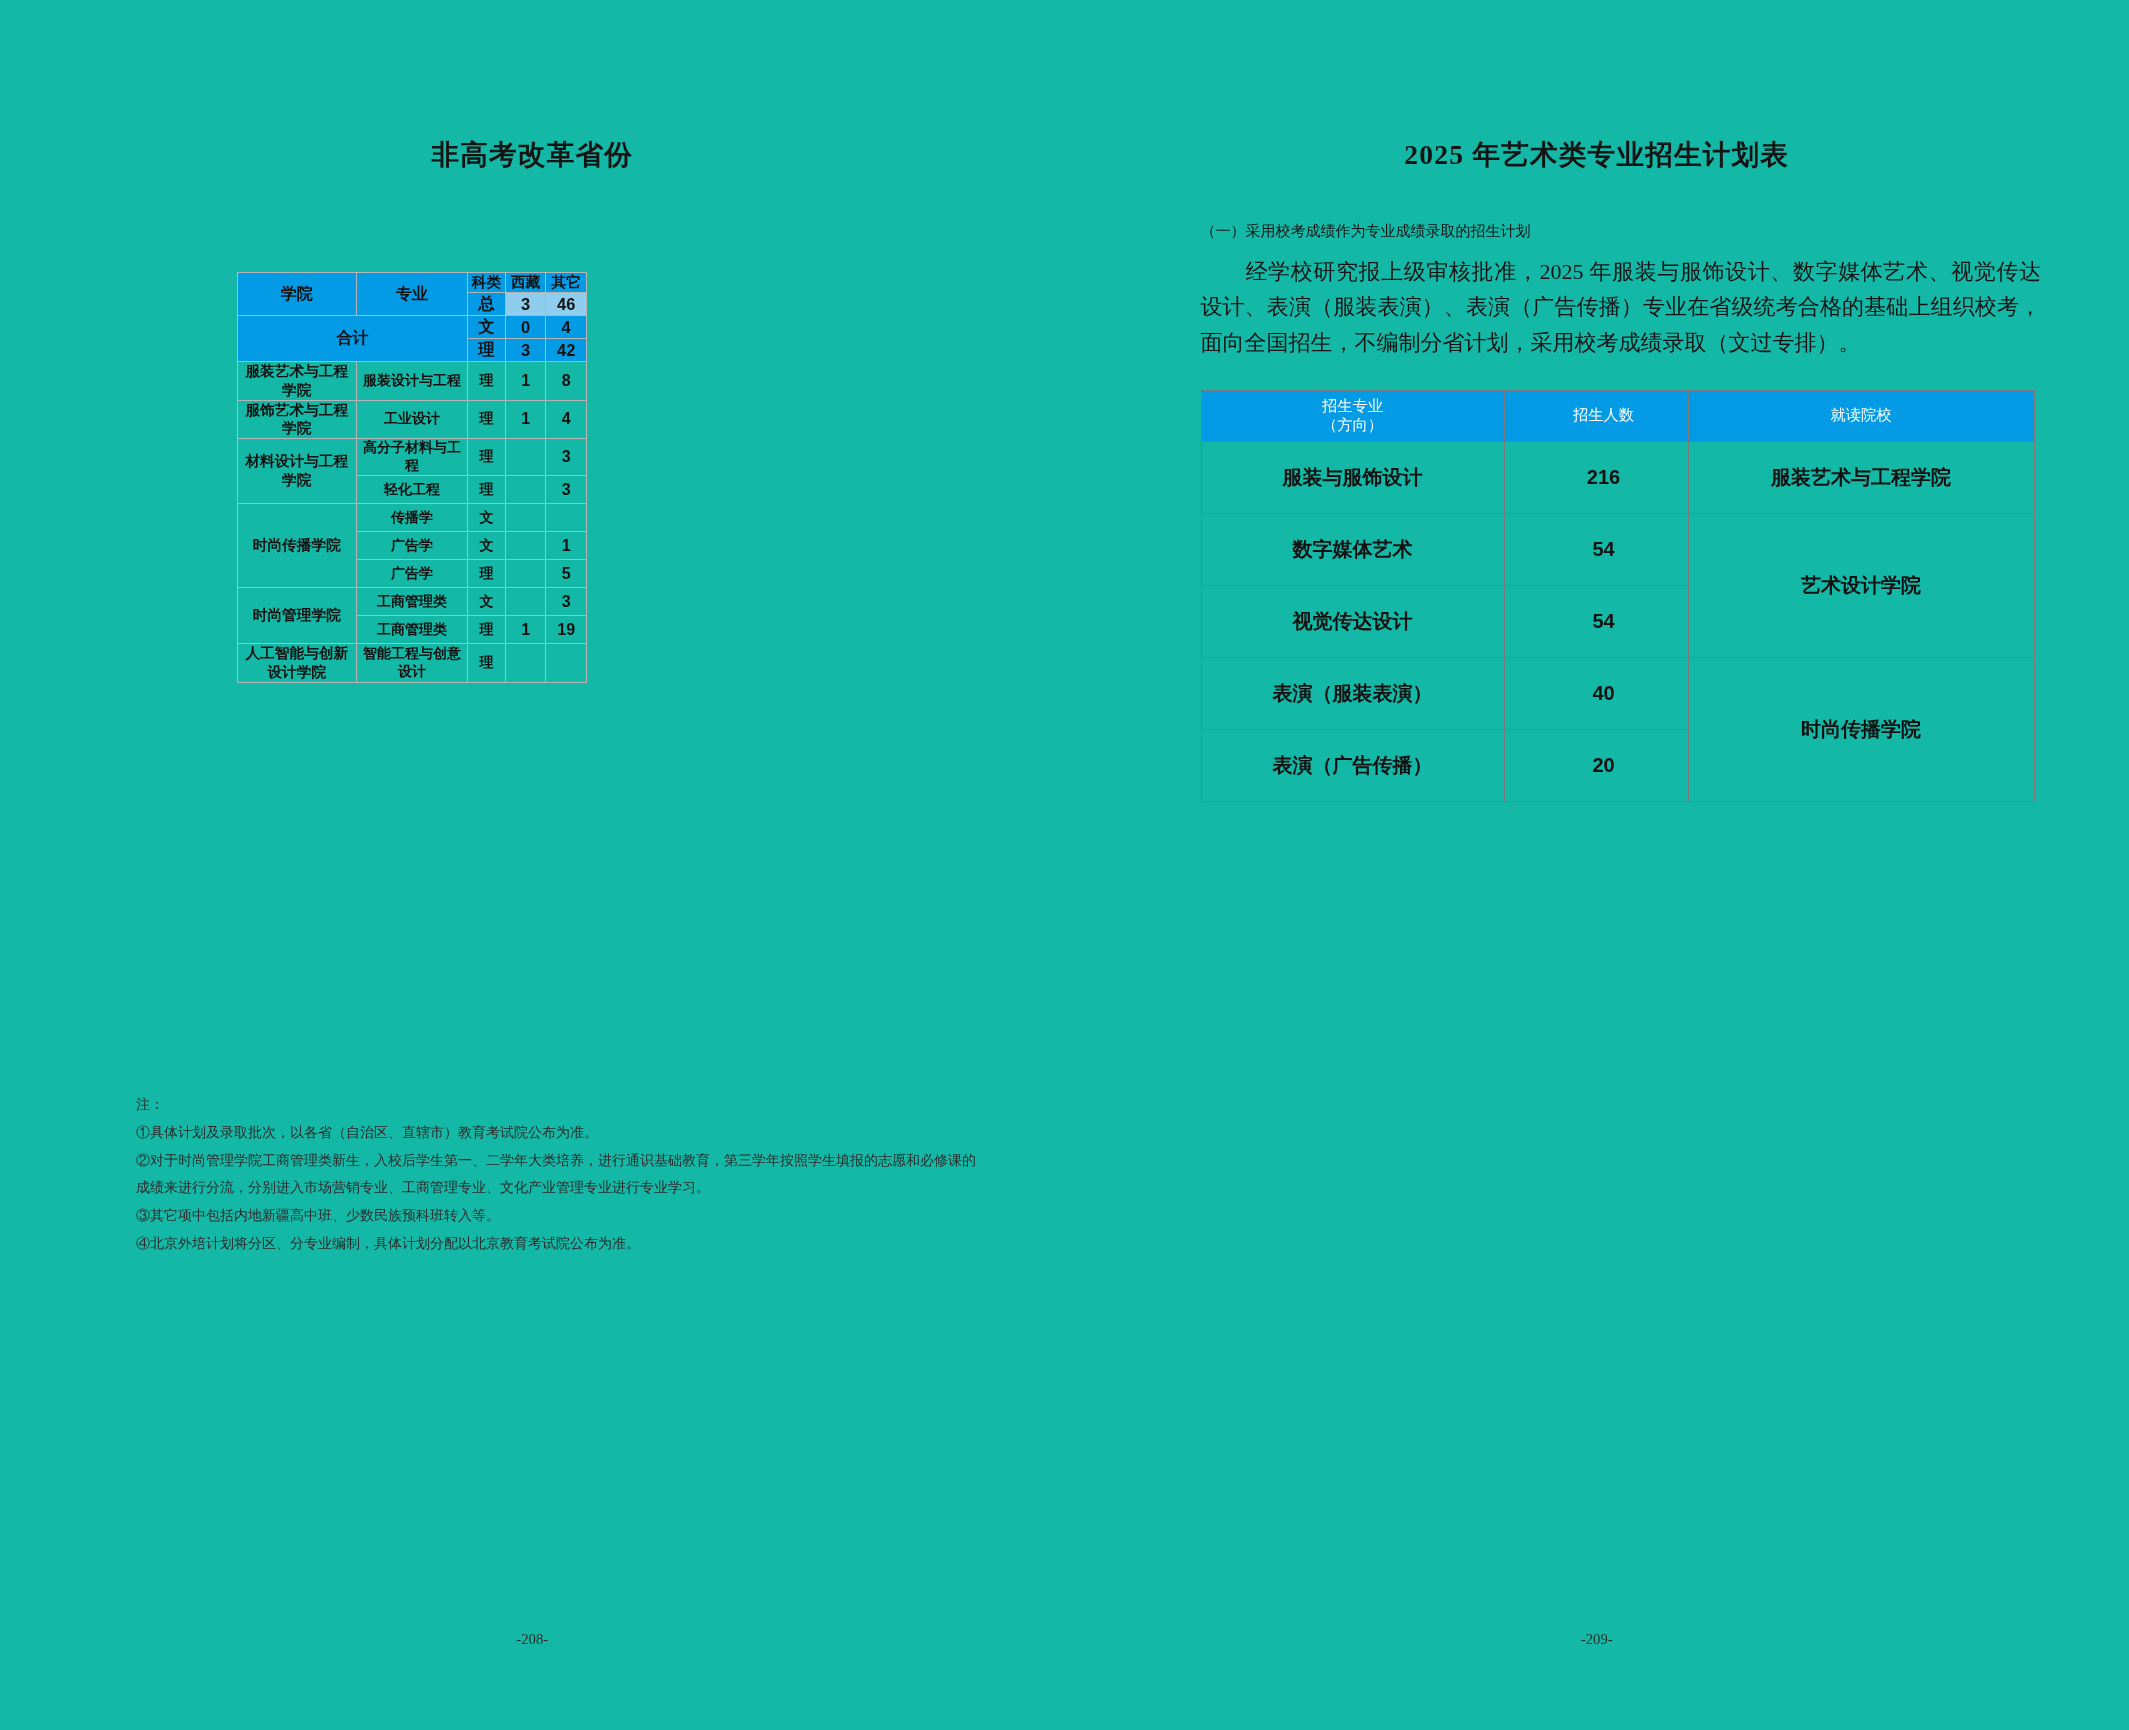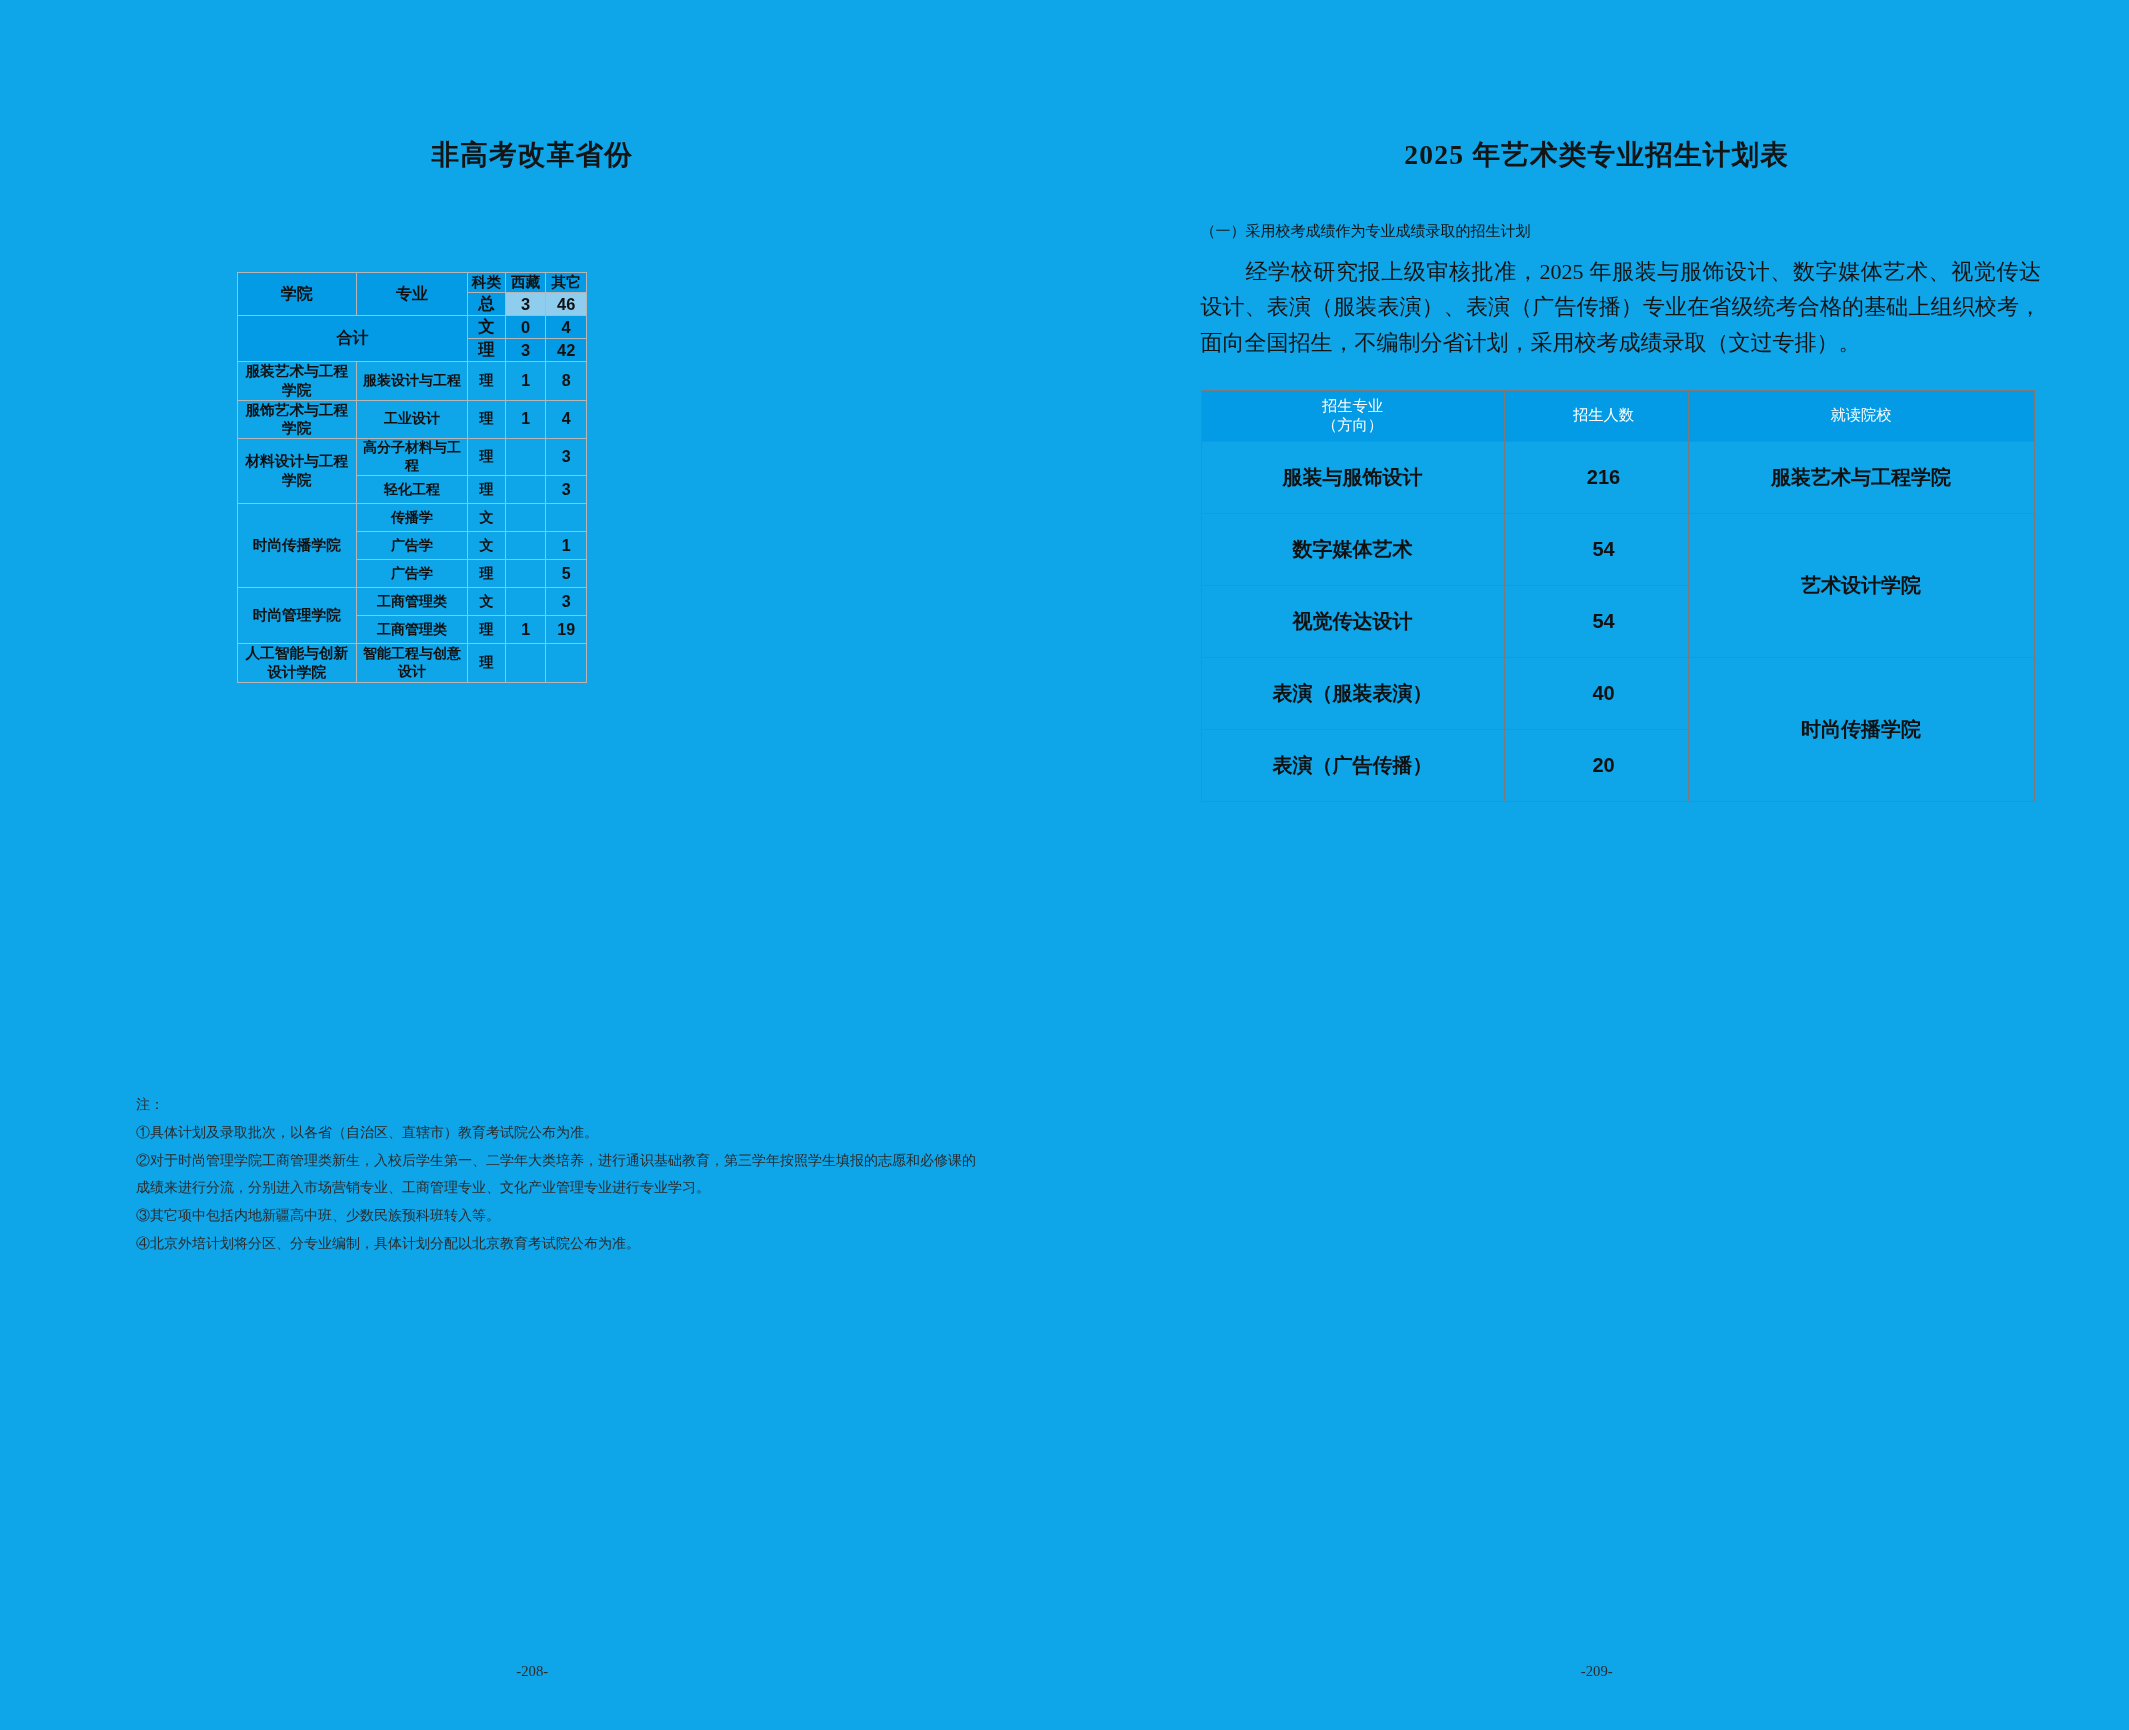--- a/index.html
+++ b/index.html
@@ -21,21 +21,21 @@
     width: 2129px;
     height: 1730px;
     box-sizing: border-box;
   }
 
   .page {
     position: relative;
     width: 1065px;
     height: 1730px;
     box-sizing: border-box;
-    background: #0ea5e9;
+    background: #14b8a6;
   }
 
   
   .left-title {
     text-align: center;
     font-size: 27.6px;
     font-weight: 700;
     letter-spacing: 1.2px;
     margin-top: 136px;
     color: #141414;
@@ -98,21 +98,21 @@
     line-height: 1.92;
     color: #2b2b2b;
     font-family: "Liberation Serif", "DejaVu Serif", serif;
   }
   .notes-left { top: 1092px; }
   .notes .note-head { margin-bottom: 1.2px; }
   .notes .note-item { text-indent: 0; margin-bottom: 1.2px; }
 
   .pagenum {
     position: absolute;
-    bottom: 50px;
+    bottom: 82px;
     width: 100%;
     text-align: center;
     font-size: 14.7px;
     color: #2b2b2b;
     font-family: "Liberation Serif", "DejaVu Serif", serif;
   }
 
   
   .right-title {
     text-align: center;

